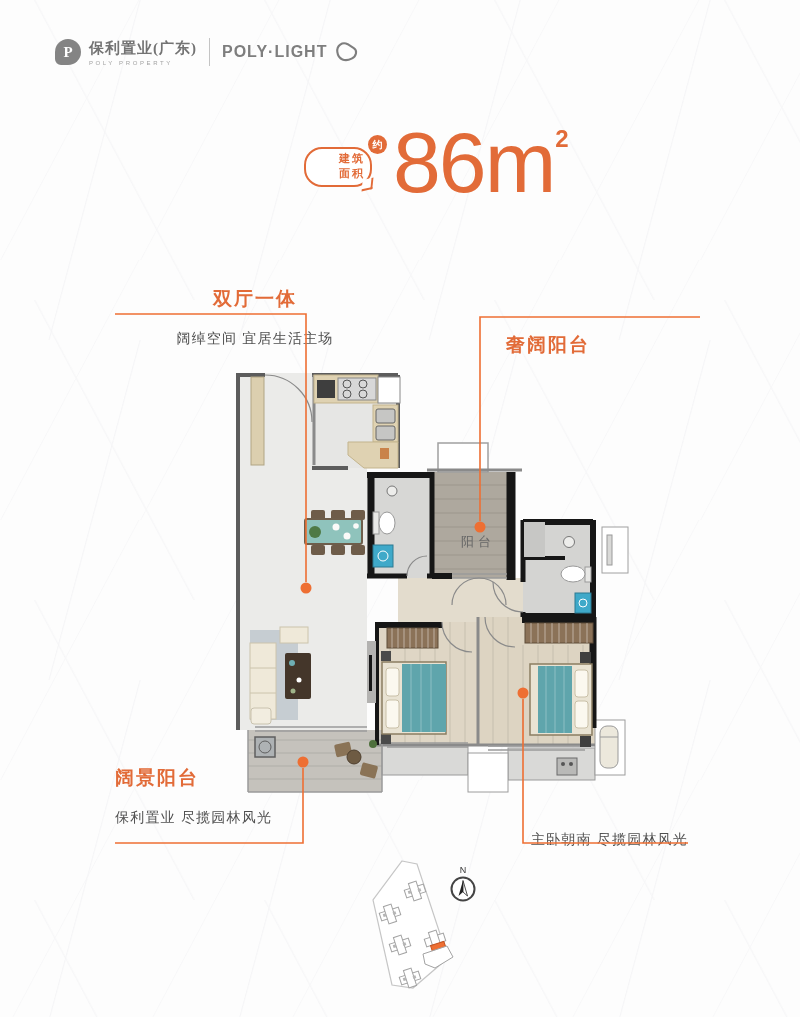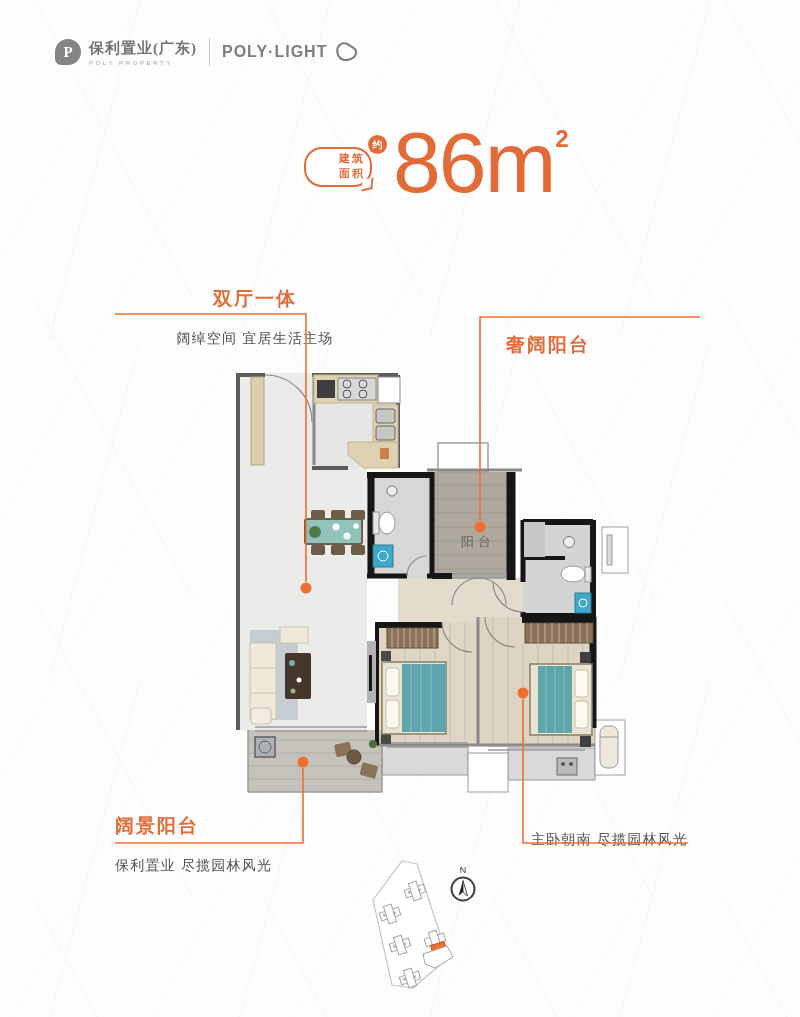--- a/index.html
+++ b/index.html
@@ -37,21 +37,21 @@
     background:var(--accent);color:#fff;font-size:10px;line-height:19px;text-align:center;font-weight:bold;}
   .hl-value{margin-left:6px;font-size:86px;line-height:88px;font-weight:500;
     color:var(--accent);letter-spacing:-2px;}
   .hl-sup{font-size:24px;font-weight:600;color:var(--accent);margin-top:7px;margin-left:1px;}
   
   .callout{position:absolute;width:280px;}
   .co-title{font-size:19px;font-weight:bold;color:var(--accent);letter-spacing:2px;}
   .co-desc{margin-top:18px;font-size:14px;color:var(--text);letter-spacing:1.2px;}
   .co-tl{left:115px;top:286px;text-align:center;}
   .co-tr{right:112px;top:286px;text-align:center;margin-top:46px;}
-  .co-bl{left:115px;top:813px;text-align:left;}
+  .co-bl{left:115px;top:765px;text-align:left;}
   .co-br{right:112px;top:813px;text-align:right;}
   .overlay{position:absolute;inset:0;pointer-events:none;}
   svg text{font-family:"Liberation Sans",sans-serif;}
 </style>
 </head>
 <body>
 
 <div class="canvas">
   <div class="bg-pattern"></div>
 

